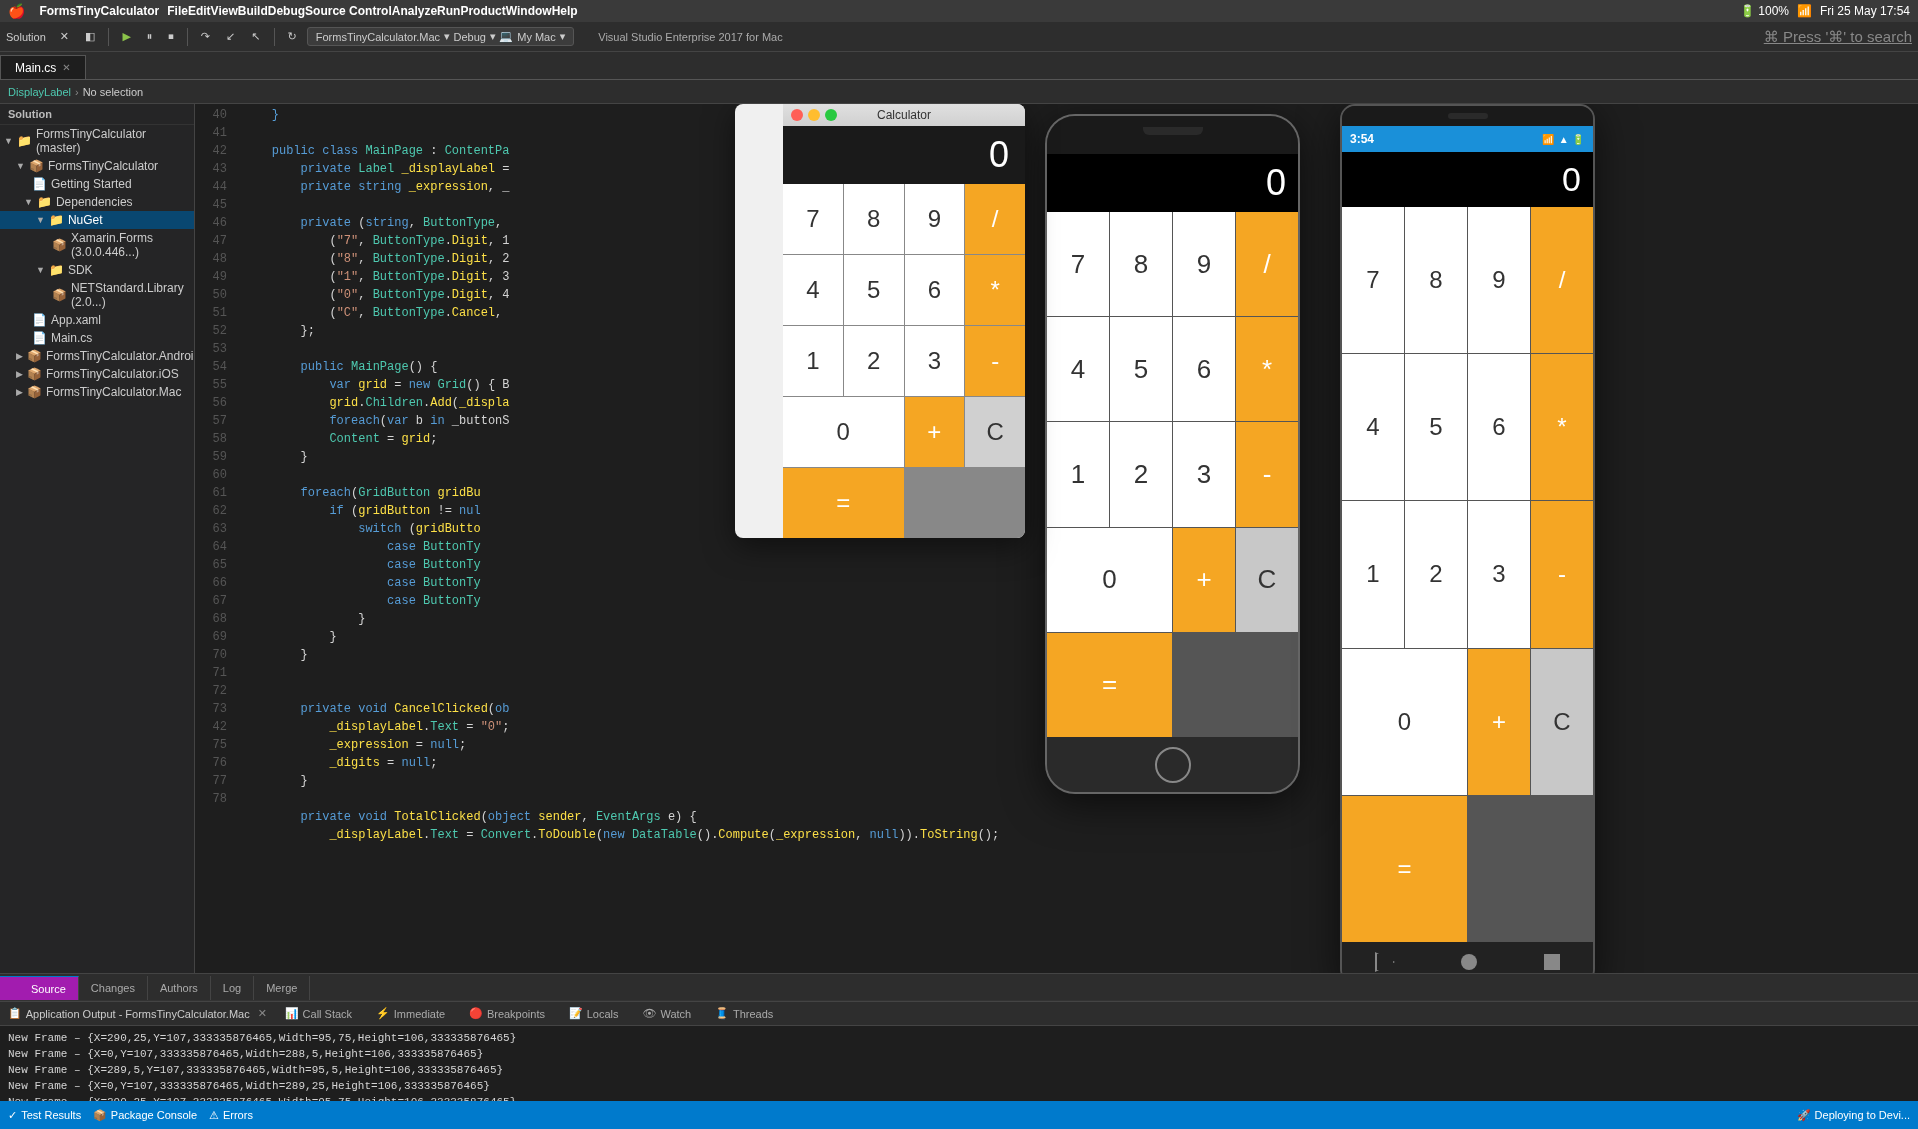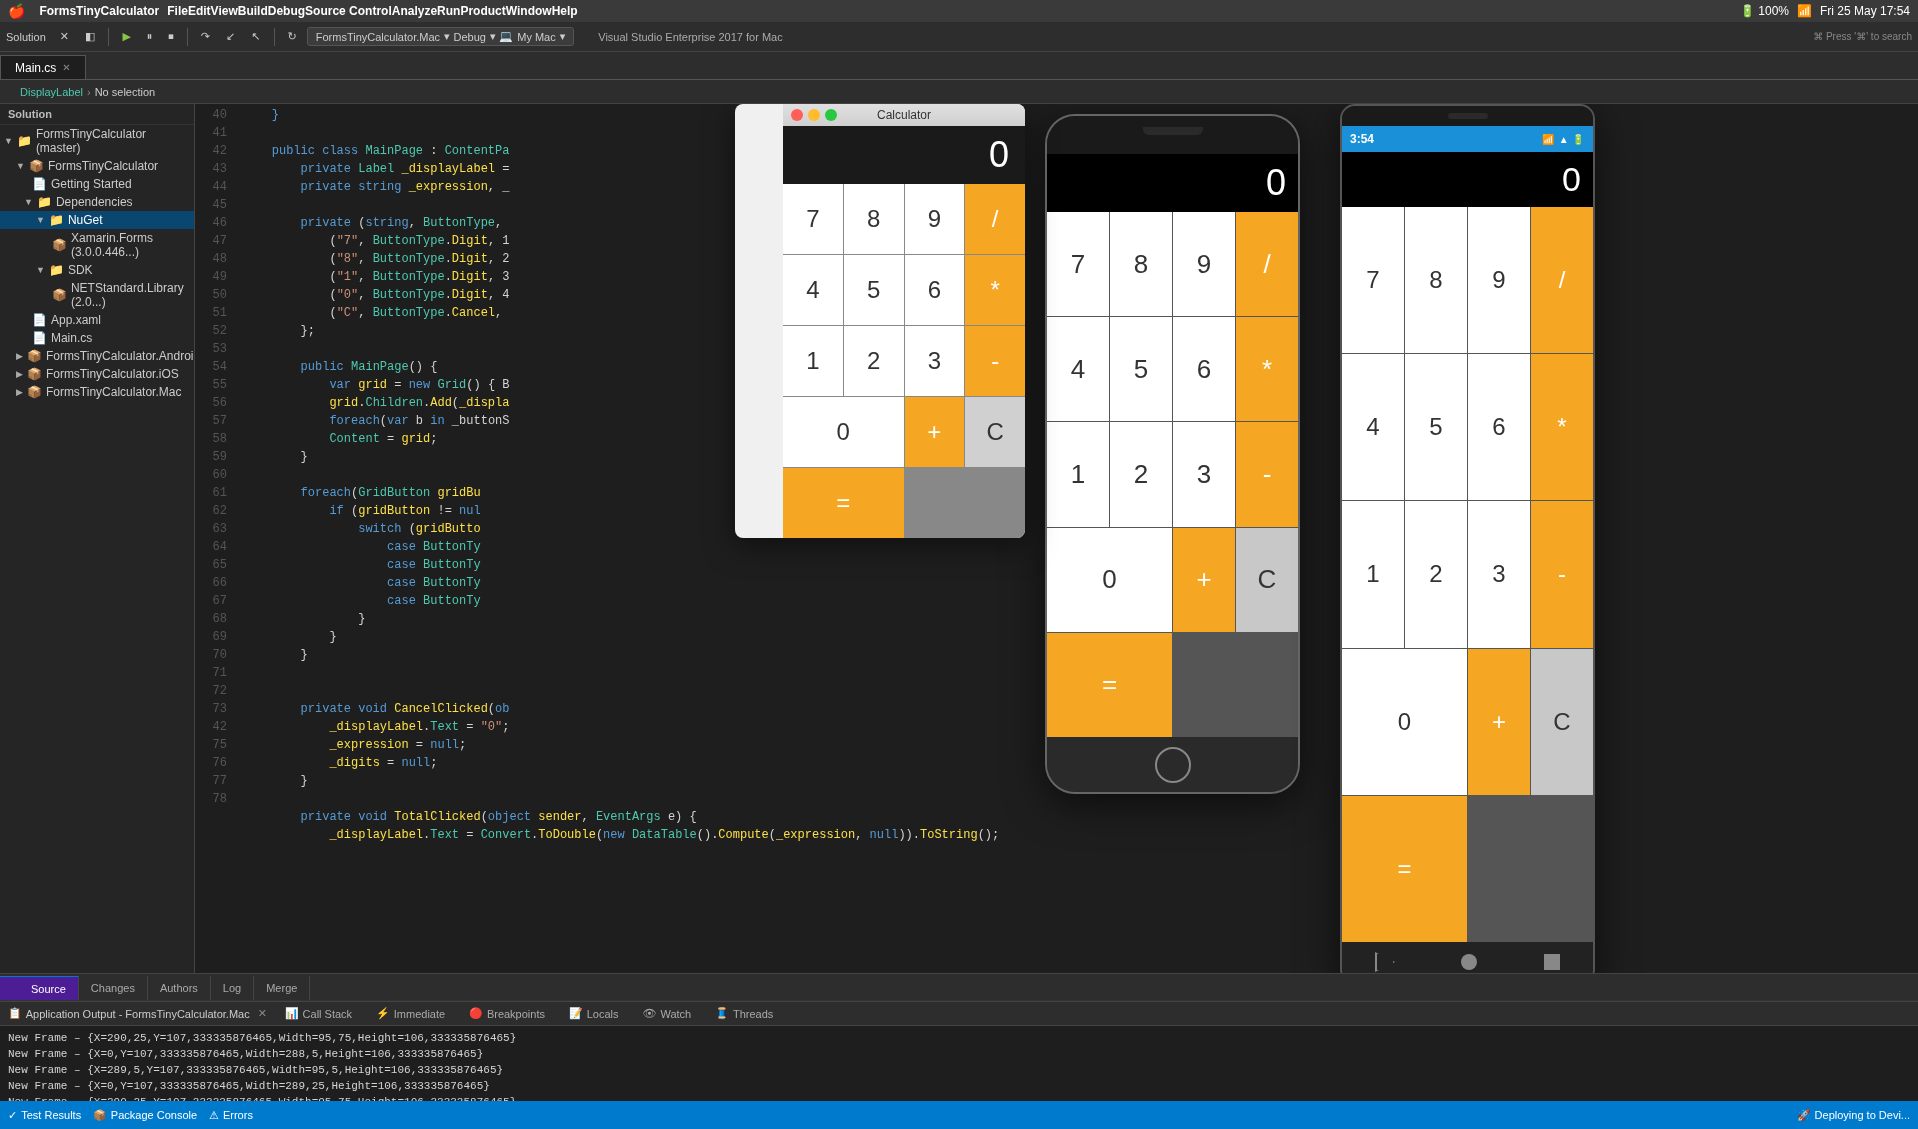--- a/index.html
+++ b/index.html
@@ -57,21 +57,21 @@
       align-items: center;
       gap: 4px;
       background: #3c3c3c;
       padding: 2px 8px;
       border: 1px solid #555;
       border-radius: 3px;
       font-size: 11px;
       color: #ccc;
     }
     .vs-toolbar .enterprise-label { font-size: 11px; color: #aaa; margin-left: 20px; }
-    .vs-toolbar .search-hint { margin-left: auto; font-size: 10px; color: #888; }
+    .vs-toolbar .search-hint { margin-left: auto; font-size: 15px; color: #888; text-decoration: underline; }
 
     
     .tab-bar {
       width: 100%;
       height: 28px;
       background: #2d2d2d;
       display: flex;
       align-items: flex-end;
       border-bottom: 1px solid #555;
     }
@@ -90,21 +90,21 @@
     }
     .tab-bar .tab.active { background: #1e1e1e; color: #fff; }
     .tab-bar .tab .close-x { color: #888; font-size: 10px; }
 
     
     .breadcrumb-bar {
       height: 24px;
       background: #2d2d2d;
       display: flex;
       align-items: center;
-      padding: 0 20px;
+      padding: 0 8px;
       gap: 4px;
       font-size: 11px;
       color: #ccc;
       border-bottom: 1px solid #444;
     }
     .breadcrumb-bar .crumb-sep { color: #888; }
 
     
     .sidebar {
       width: 195px;
@@ -278,21 +278,21 @@
       padding: 4px 12px;
       font-size: 11px;
       color: #aaa;
       cursor: pointer;
       height: 24px;
       display: flex;
       align-items: center;
       gap: 4px;
       border-right: 1px solid #444;
     }
-    .editor-bottom-tab.active { color: #fff; background: #4c1d95; border-top: 1px solid #007acc; padding-left: 31px; }
+    .editor-bottom-tab.active { color: #fff; background: #a21caf; border-top: 1px solid #007acc; padding-left: 31px; }
 
     
     .bottom-panel {
       height: 100px;
       background: #1e1e1e;
       border-top: 1px solid #444;
       display: flex;
       flex-direction: column;
     }
     .bottom-toolbar {

